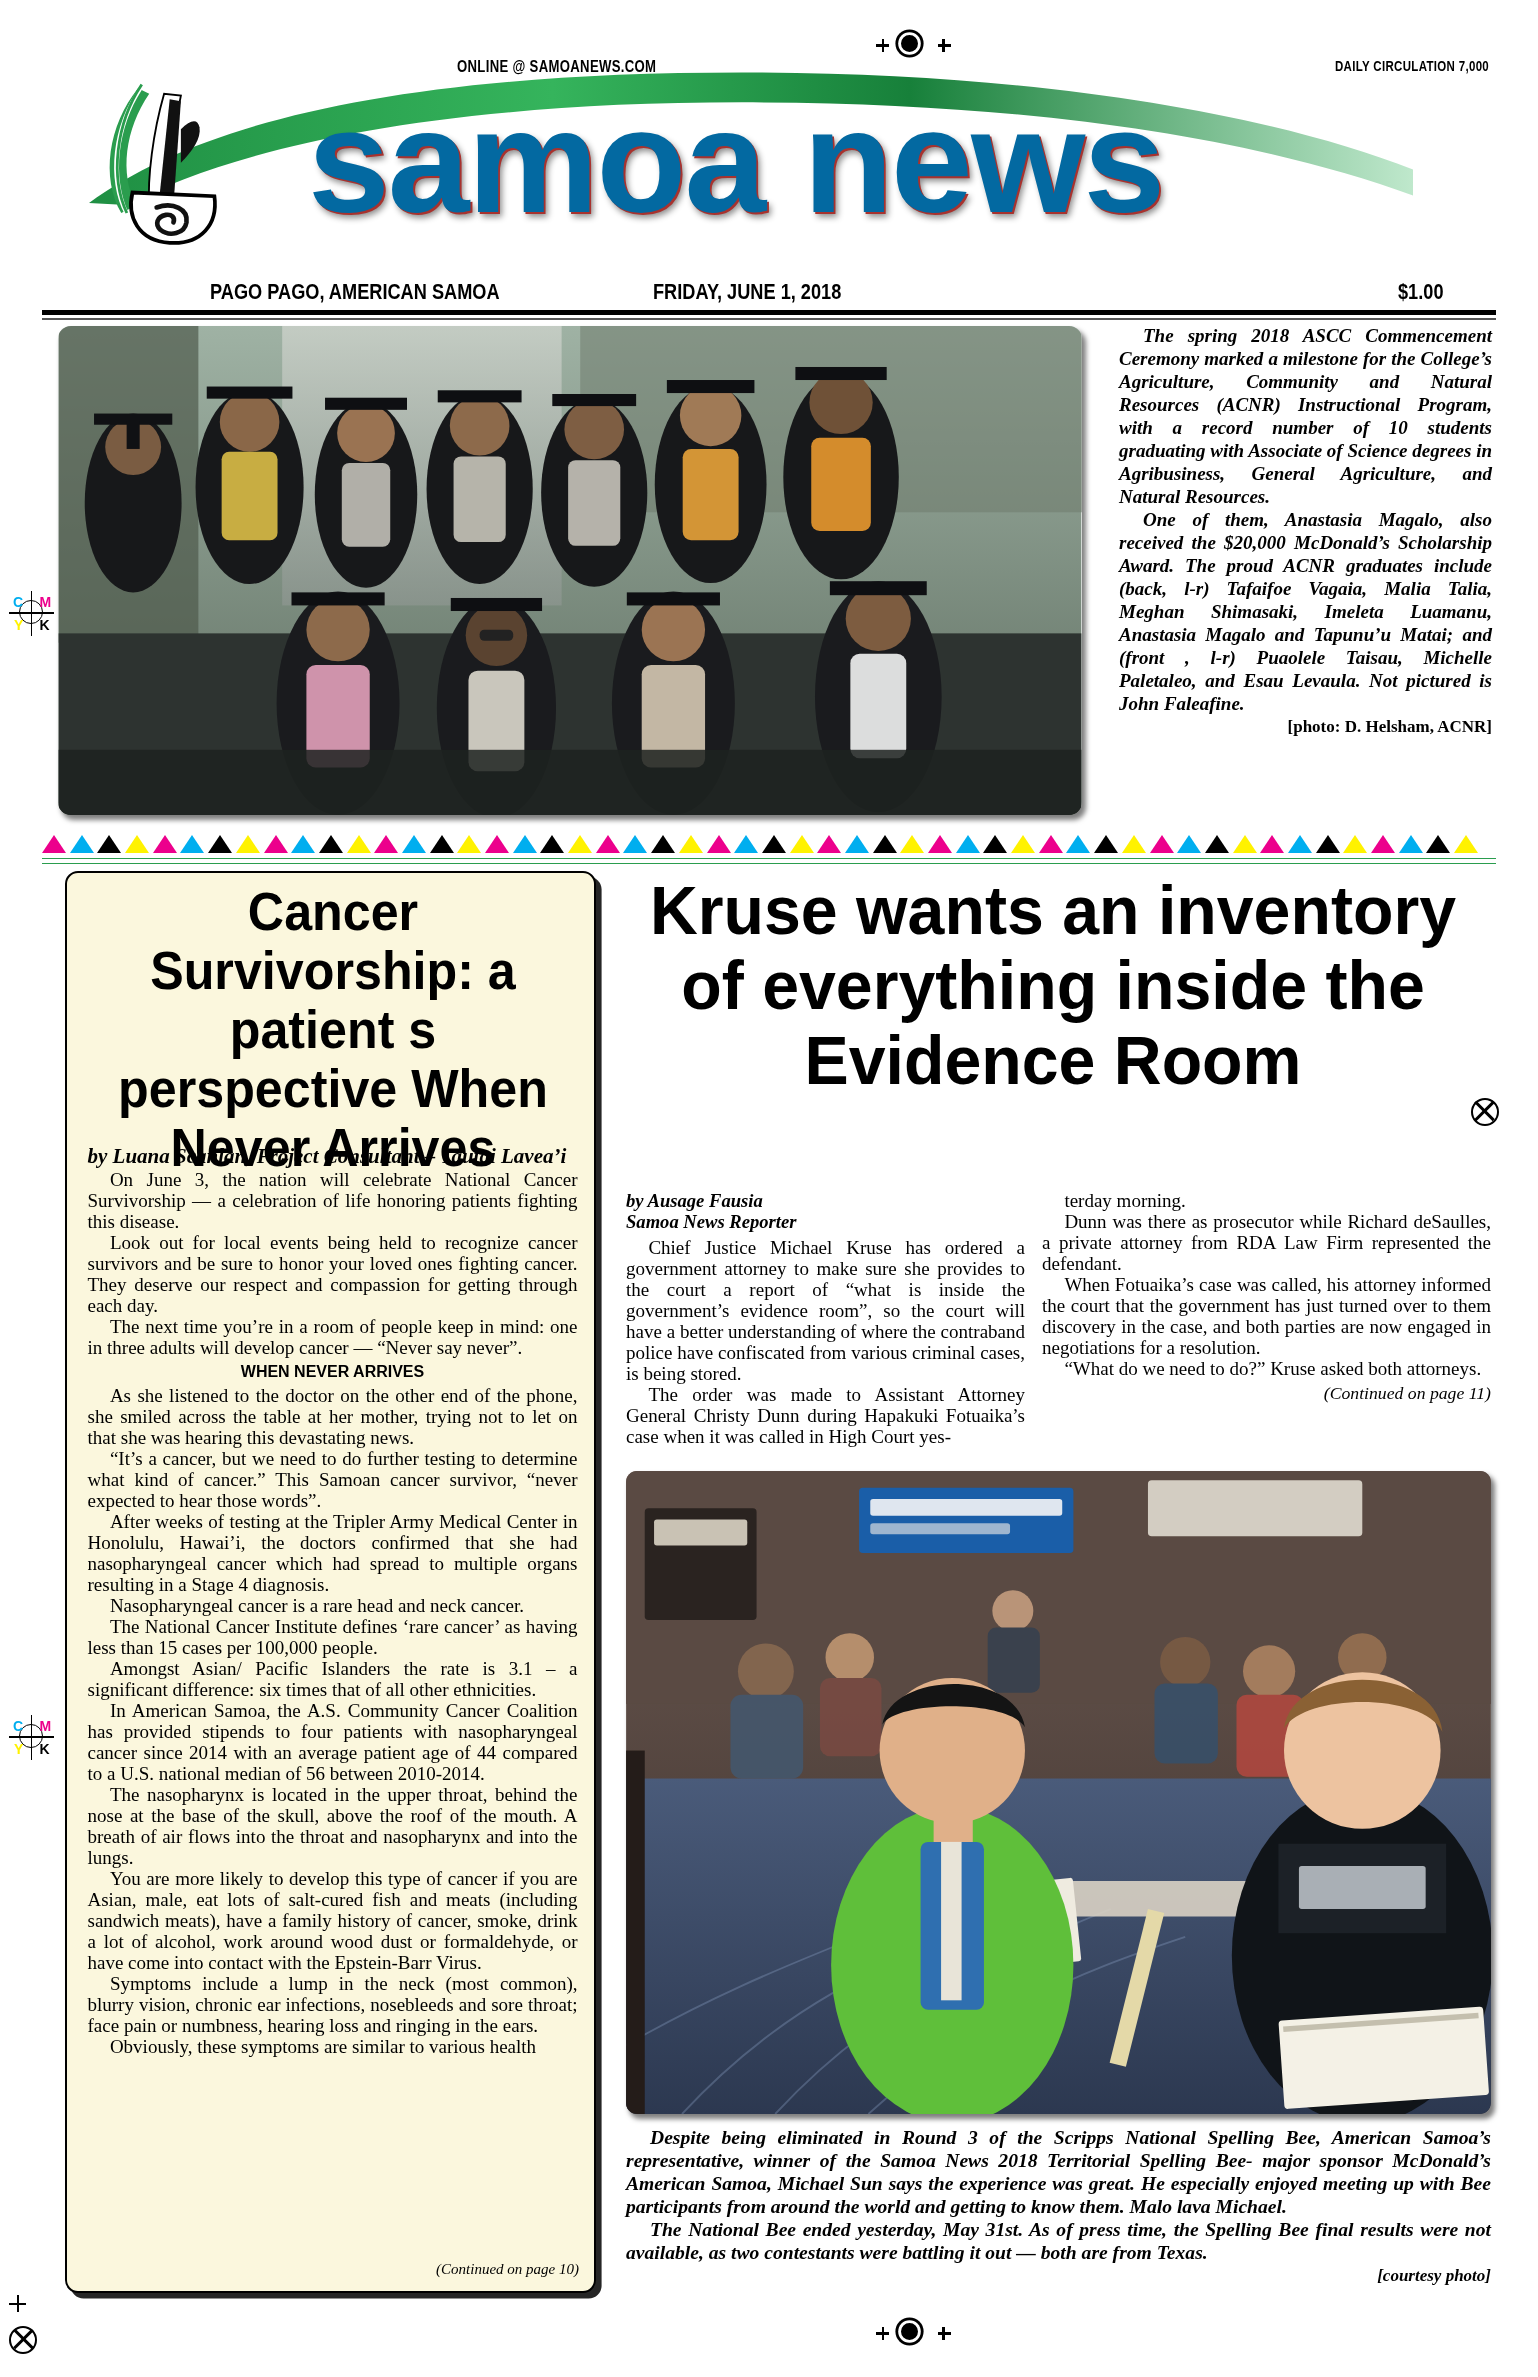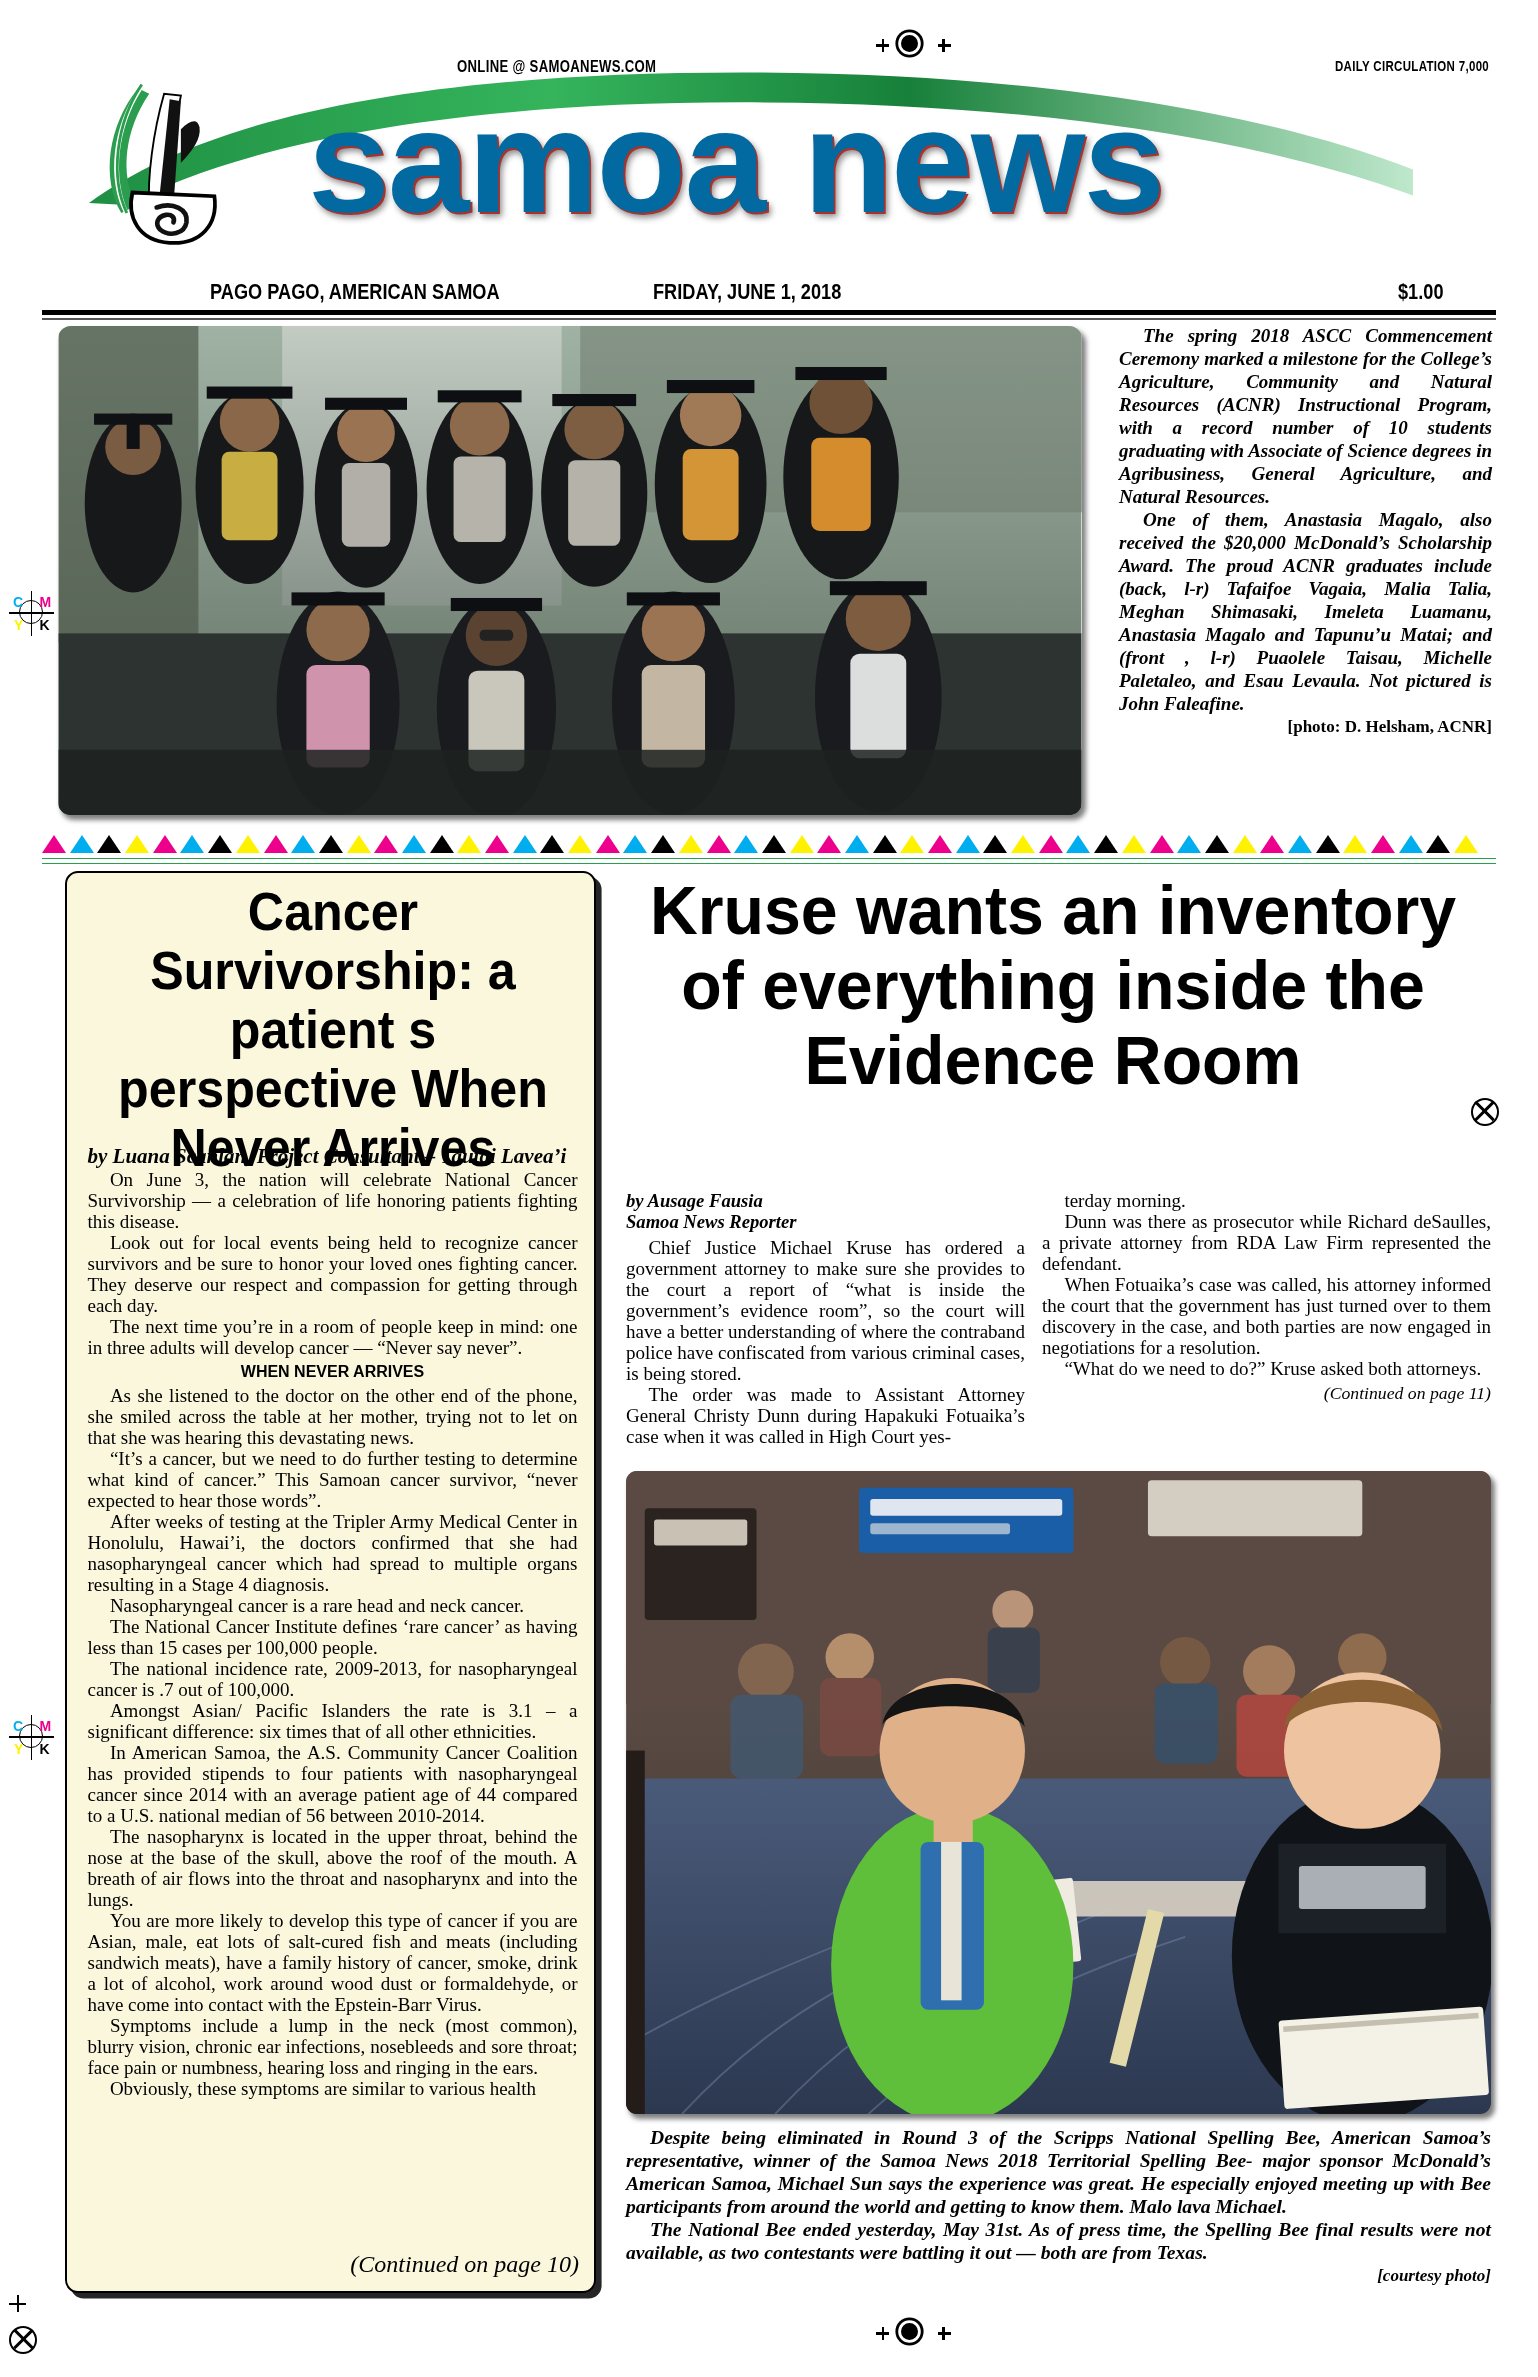--- a/index.html
+++ b/index.html
@@ -88,21 +88,21 @@
                  font-family:"Liberation Sans Narrow","Liberation Sans",sans-serif;
                  font-weight:bold;font-size:54px;line-height:59px;text-align:center;color:#000;
                  transform:scaleX(.93);transform-origin:center top;}
   #left-byline{position:absolute;left:20.5px;top:271px;width:488px;
                font-family:"Liberation Serif",serif;font-weight:bold;font-style:italic;font-size:21px;}
   #left-body{position:absolute;left:20.5px;top:296px;width:490px;
              font-size:19px;line-height:21px;text-align:justify;}
   #left-body p{margin:0;text-indent:22.4px;}
   #left-body p.subhead{text-indent:0;text-align:center;font-family:"Liberation Sans",sans-serif;
                        font-weight:bold;font-size:16px;line-height:24px;margin:1.9px 0 0.9px;}
-  #left-cont{position:absolute;right:15px;bottom:13px;font-style:italic;font-size:24px;}
+  #left-cont{position:absolute;right:15px;bottom:13px;font-style:italic;font-size:15px;}
 
   
   #main-headline{position:absolute;left:615px;top:873px;width:876px;
                  font-family:"Liberation Sans Narrow","Liberation Sans",sans-serif;
                  font-weight:bold;font-size:69px;line-height:75px;text-align:center;color:#000;
                  transform:scaleX(.96);transform-origin:center top;}
   #main-byline{position:absolute;left:626px;top:1190px;width:392px;
                font-family:"Liberation Serif",serif;font-weight:bold;font-style:italic;font-size:18.6px;line-height:21.4px;}
   .story-col{position:absolute;font-size:19px;line-height:21px;text-align:justify;}
   .story-col p{margin:0;text-indent:22.4px;}
@@ -369,21 +369,20 @@
   <div id="left-body">
       <p>On June 3, the nation will celebrate National Cancer Survivorship — a celebration of life honoring patients fighting this disease.</p>
       <p>Look out for local events being held to recognize cancer survivors and be sure to honor your loved ones fighting cancer. They deserve our respect and compassion for getting through each day.</p>
       <p>The next time you’re in a room of people keep in mind: one in three adults will develop cancer — “Never say never”.</p>
       <p class="subhead">WHEN NEVER ARRIVES</p>
       <p>As she listened to the doctor on the other end of the phone, she smiled across the table at her mother, trying not to let on that she was hearing this devastating news.</p>
       <p>“It’s a cancer, but we need to do further testing to determine what kind of cancer.” This Samoan cancer survivor, “never expected to hear those words”.</p>
       <p>After weeks of testing at the Tripler Army Medical Center in Honolulu, Hawai’i, the doctors confirmed that she had nasopharyngeal cancer which had spread to multiple organs resulting in a Stage 4 diagnosis.</p>
       <p>Nasopharyngeal cancer is a rare head and neck cancer.</p>
       <p>The National Cancer Institute defines ‘rare cancer’ as having less than 15 cases per 100,000 people.</p>
-      <p>The national incidence rate, 2009-2013, for nasopharyngeal cancer is .7 out of 100,000.</p>
       <p>Amongst Asian/ Pacific Islanders the rate is 3.1 – a significant difference: six times that of all other ethnicities.</p>
       <p>In American Samoa, the A.S. Community Cancer Coalition has provided stipends to four patients with nasopharyngeal cancer since 2014 with an average patient age of 44 compared to a U.S. national median of 56 between 2010-2014.</p>
       <p>The nasopharynx is located in the upper throat, behind the nose at the base of the skull, above the roof of the mouth. A breath of air flows into the throat and nasopharynx and into the lungs.</p>
       <p>You are more likely to develop this type of cancer if you are Asian, male, eat lots of salt-cured fish and meats (including sandwich meats), have a family history of cancer, smoke, drink a lot of alcohol, work around wood dust or formaldehyde, or have come into contact with the Epstein-Barr Virus.</p>
       <p>Symptoms include a lump in the neck (most common), blurry vision, chronic ear infections, nosebleeds and sore throat; face pain or numbness, hearing loss and ringing in the ears.</p>
       <p>Obviously, these symptoms are similar to various health</p>
     </div>
   <div id="left-cont">(Continued on page 10)</div>
 </div>
 

